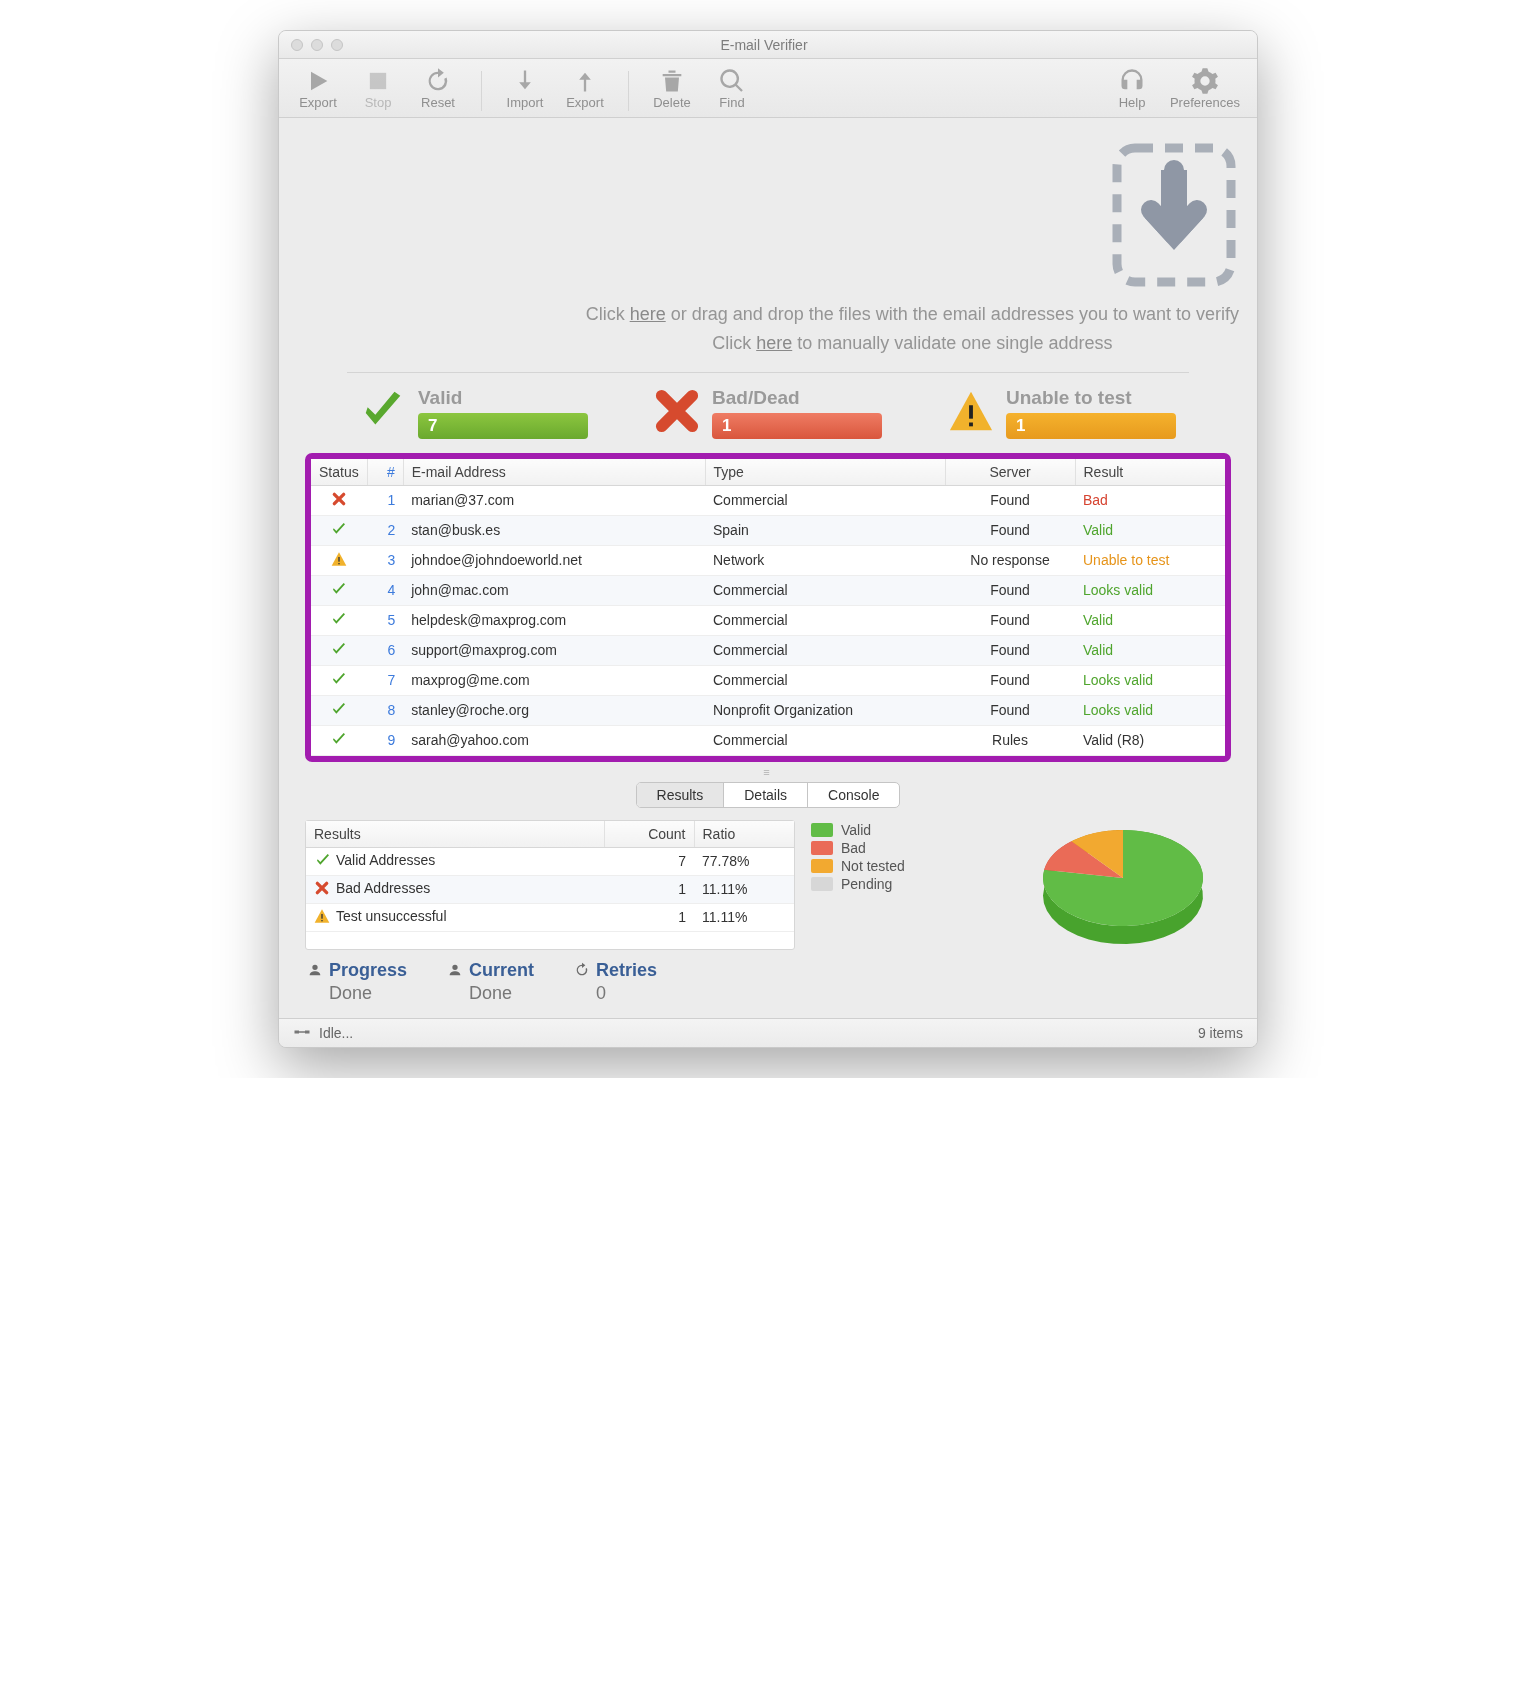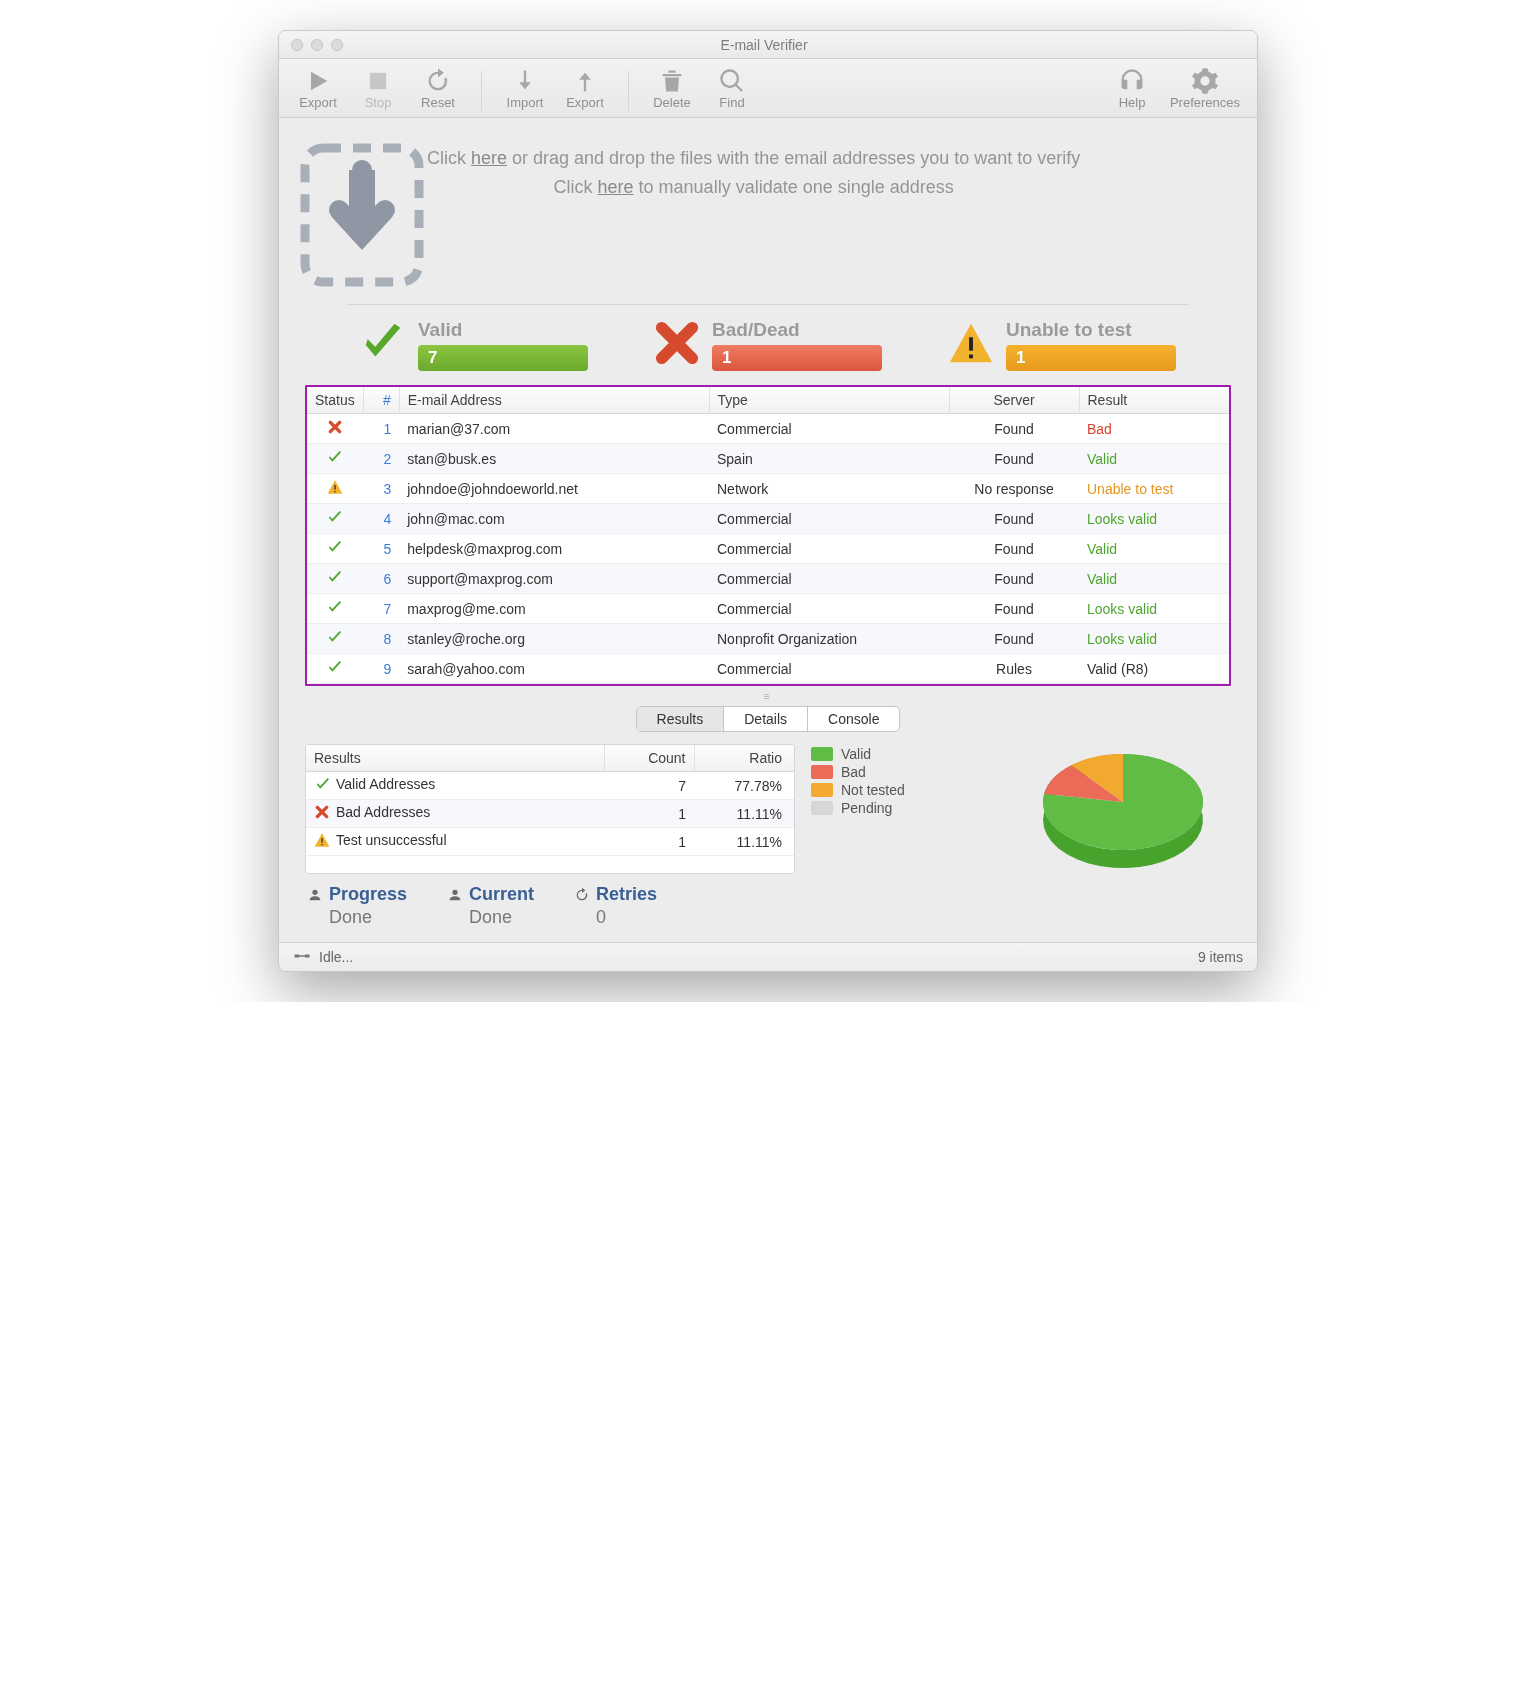--- a/index.html
+++ b/index.html
@@ -48,21 +48,21 @@
     display: flex; flex-direction: column; align-items: center;
     width: 54px; color: #8f8f8f; font-size: 13px; cursor: default;
   }
   .tbtn svg { width: 28px; height: 28px; fill: #a7a7a7; }
   .tbtn.disabled { opacity: 0.55; }
   .tdiv { width: 1px; height: 40px; background: #d6d6d6; margin: 4px 10px 0 10px; }
   .tspacer { flex: 1; }
 
   .content { padding: 16px 18px 0 18px; }
 
-  .dropzone { display:flex; flex-direction:row; align-items:flex-start; }
+  .dropzone { display:flex; flex-direction:column; align-items:flex-end; }
   .droprect {
     width: 130px; height: 150px; margin-top: 6px;
     display:flex; align-items:center; justify-content:center;
   }
   .drophelp { color:#959595; font-size: 18px; text-align:center; line-height:1.6; margin-top:10px;}
   .drophelp a { color:#8a8a8a; text-decoration:underline; }
 
   hr.sep { border:none; border-top:1px solid #d4d4d4; margin: 14px 50px; }
 
   .stats { display:flex; justify-content:space-around; padding: 0 30px 14px 30px; }
@@ -71,21 +71,21 @@
   .stat .label { font-size:19px; font-weight:600; color:#9a9a9a; margin-bottom:4px;}
   .statbar {
     width: 170px; height: 26px; border-radius:4px;
     color:#fff; font-weight:600; font-size:17px;
     display:flex; align-items:center; padding-left:10px;
     background: linear-gradient(#8cc63f,#6aa92e);
   }
   .statbar.red { background: linear-gradient(#ef7c64,#d9563d); }
   .statbar.orange { background: linear-gradient(#f5b22d,#e79a1e); }
 
-  .tablewrap { background:#fff; border:2px solid #a21caf; border-radius:1px; margin: 0 8px;}
+  .tablewrap { background:#fff; border:6px solid #a21caf; border-radius:7px; margin: 0 8px;}
   table { width:100%; border-collapse:collapse; font-size:14px; }
   thead th {
     background: linear-gradient(#fcfcfc,#f1f1f1);
     border-bottom:1px solid #d7d7d7;
     border-right:1px solid #e1e1e1;
     font-weight:400; color:#444; padding:5px 8px; text-align:left;
   }
   thead th:last-child{border-right:none;}
   tbody td { padding:5px 8px; border-bottom:1px solid #eee; }
   tbody tr:nth-child(even){ background:#f6f8fb; }
@@ -106,21 +106,21 @@
   .tab.active{ background:#e6e6e6; }
 
   .bottom { display:flex; gap:16px; padding: 0 8px; }
   .summarytable {
     background:#fff; border:1px solid #d6d6d6; border-radius:3px;
     flex: 0 0 490px;
   }
   .summarytable table{width:100%;}
   .summarytable thead th{font-weight:400;}
   .summarytable th.count,.summarytable td.count{text-align:right;width:90px;}
-  .summarytable th.ratio,.summarytable td.ratio{text-align:right;width:100px;padding-right:12px;margin-left:25px;}
+  .summarytable th.ratio,.summarytable td.ratio{text-align:left;width:100px;padding-right:12px;margin-left:25px;}
   .summarytable td{padding:4px 8px;}
   .summarytable td .micon{display:inline-block;width:18px;vertical-align:middle;margin-right:4px;}
 
   .legend { font-size:14px; color:#555; }
   .legend .row{display:flex;align-items:center;gap:8px;margin:2px 0;}
   .legend .sw{width:22px;height:14px;border-radius:2px;}
 
   .piezone{flex:1; display:flex; align-items:center; justify-content:flex-end; padding-right:18px;}
 
   .statusrow{ display:flex; gap:40px; padding:10px 10px 6px 10px; font-size:18px;}

